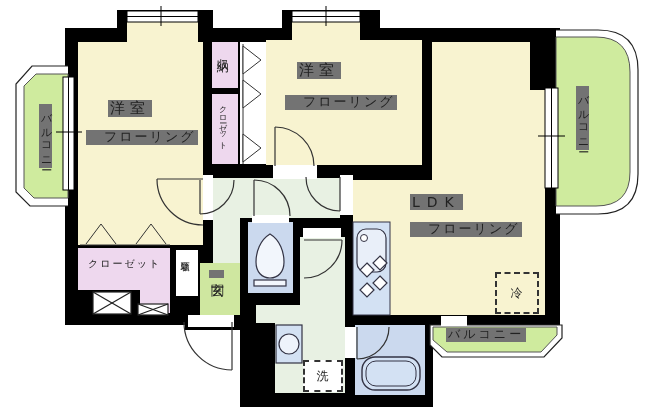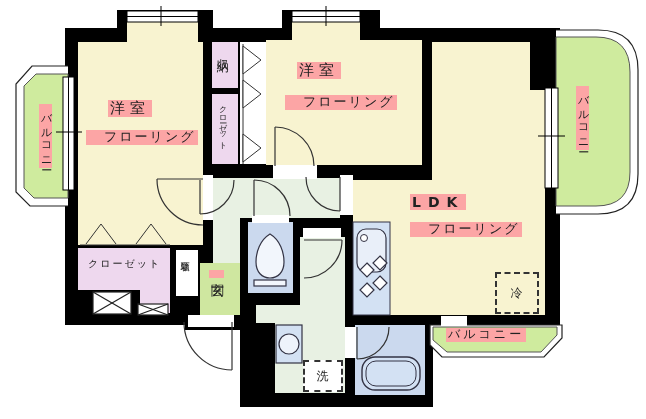--- a/index.html
+++ b/index.html
@@ -11,21 +11,21 @@
   .wall{background:#000;}
   .floor-cream{background:#f8f3d0;}
   .floor-pink{background:#eed8ee;}
   .floor-mint{background:#e8f1e3;}
   .floor-genkan{background:#cfe7a0;}
   .floor-blue{background:#cbd9ee;}
   .floor-kitchen{background:#d3e1f3;}
   .whitebox{background:#fff;}
   svg.layer{position:absolute;left:0;top:0;z-index:30;pointer-events:none;}
   .lbl{
-    position:absolute;z-index:40;background:#fca5a5;padding:0 2px;line-height:1.15;
+    position:absolute;z-index:40;background:#737373;padding:0 2px;line-height:1.15;
     color:#222;white-space:nowrap;
   }
   .lbl.vert{writing-mode:vertical-rl;text-orientation:upright;padding:2px 0;}
   .room-name{font-size:15px;letter-spacing:5px;}
   .room-floor{font-size:13px;letter-spacing:2px;padding-left:18px;}
   .ldk-name{font-size:14px;letter-spacing:7px;}
   .small-v{font-size:11px;letter-spacing:2px;}
   .tiny-v{font-size:8px;letter-spacing:0;}
   .storage-v{font-size:12px;letter-spacing:2px;}
   .genkan-v{font-size:13px;letter-spacing:2px;}
@@ -187,21 +187,21 @@
       <rect x="366" y="361" width="50" height="25" rx="10" fill="none" stroke="#334" stroke-width="1"></rect>
     </g>
   </svg>
 
   <div class="lbl room-name" style="left:108px;top:100px;">洋室</div>
   <div class="lbl room-floor" style="left:86px;top:130px;">フローリング</div>
 
   <div class="lbl room-name" style="left:297px;top:62px;">洋室</div>
   <div class="lbl room-floor" style="left:285px;top:95px;">フローリング</div>
 
-  <div class="lbl ldk-name" style="left:410px;top:194px;font-weight:bold;">LDK</div>
+  <div class="lbl ldk-name" style="left:410px;top:194px;">LDK</div>
   <div class="lbl room-floor" style="left:410px;top:222px;">フローリング</div>
 
   <div class="lbl vert storage-v" style="left:215px;top:47px;background:none;">収納</div>
   <div class="lbl vert tiny-v" style="left:218px;top:98px;background:none;">クローゼット</div>
   <div class="lbl closet-h" style="left:86px;top:258px;background:none;">クローゼット</div>
 
   <div class="lbl vert geta-v" style="left:180px;top:253px;background:none;">下駄箱</div>
   <div class="lbl vert genkan-v" style="left:209px;top:270px;">玄関</div>
 
   <div class="lbl vert small-v" style="left:39px;top:104px;">バルコニー</div>

